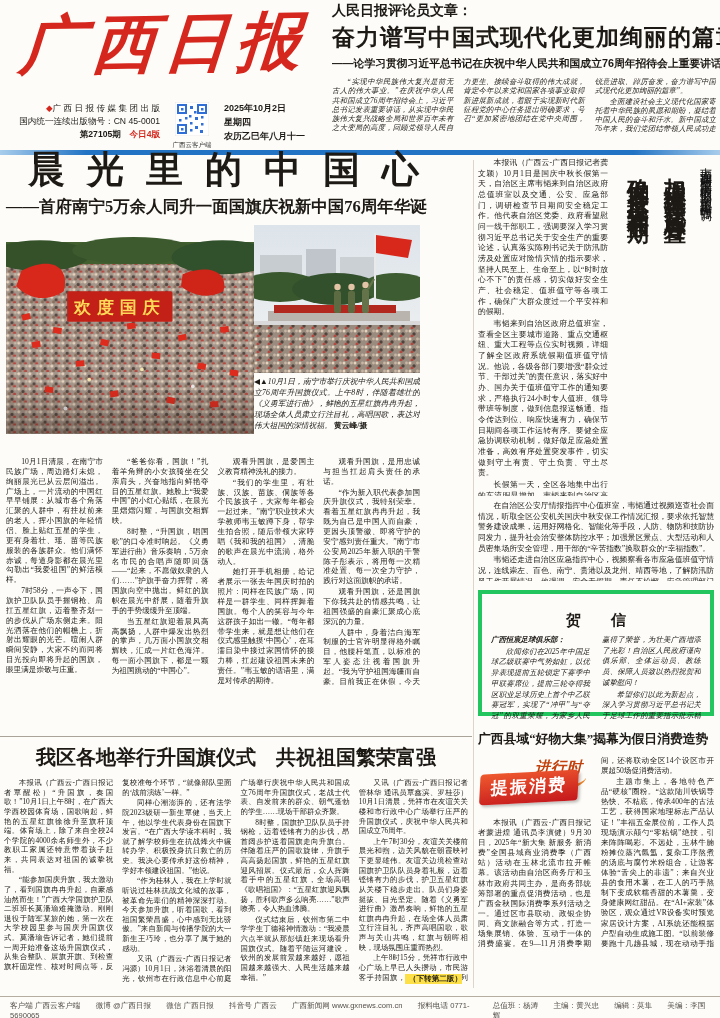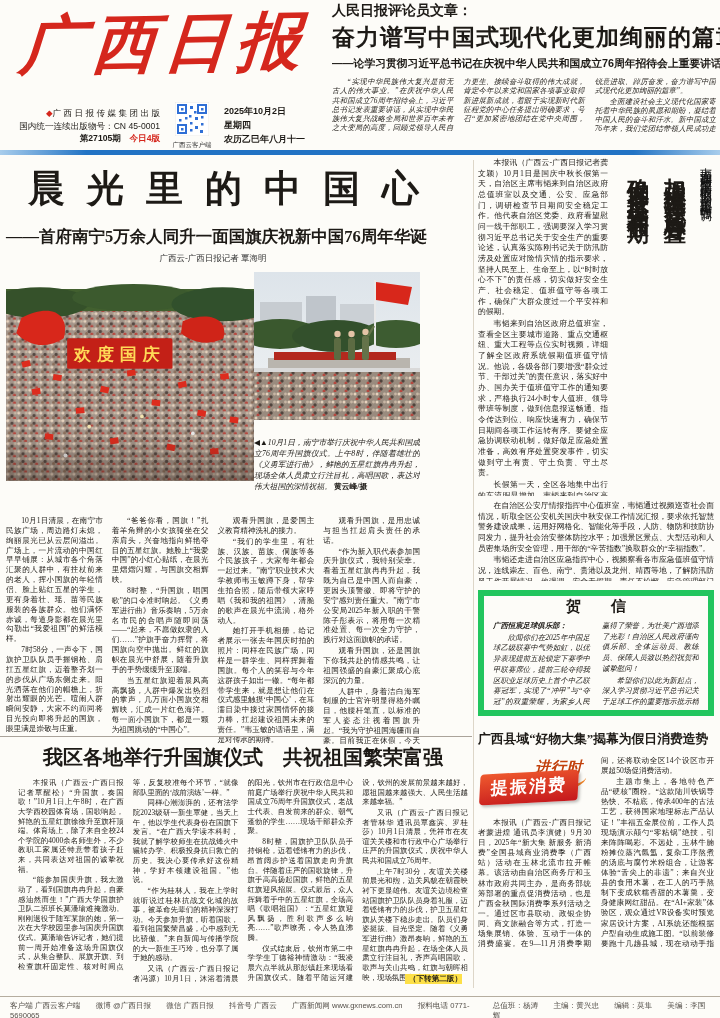--- a/index.html
+++ b/index.html
@@ -5,76 +5,76 @@
   html,body{margin:0;padding:0}
   body{width:720px;height:1018px;position:relative;background:#fdfcf8;color:#1d1a16;
        font-family:"Liberation Serif","DejaVu Serif",serif;overflow:hidden}
   p{margin:0 0 1px;text-indent:2em}
   .red{color:#d5271d}
   
   .header{position:absolute;left:0;top:0;width:720px;height:150px}
   .masthead{position:absolute;left:20px;top:0px;width:310px;height:96px;
             font-size:64px;font-weight:bold;font-style:italic;color:#d5271d;
             letter-spacing:8px;transform:skewX(-5deg) rotate(-1deg);white-space:nowrap}
-  .pubrow{position:absolute;left:10px;top:102px;width:330px;display:flex;gap:12px;align-items:center}
+  .pubrow{position:absolute;left:10px;top:102px;width:330px;display:flex;gap:12px;align-items:flex-start}
   .pubinfo{width:150px;text-align:right;font-size:8.6px;line-height:1.5;font-family:"Liberation Sans","DejaVu Sans",sans-serif}
   .qrblock{width:40px;text-align:center}
   .qrlabel{font-size:6.5px;margin-top:1px;color:#333}
   .dateblock{font-size:9px;font-weight:bold;line-height:1.55;font-family:"Liberation Sans","DejaVu Sans",sans-serif;white-space:nowrap}
   .toparticle{position:absolute;left:332px;top:2px;width:384px}
   .tk{font-size:14px;font-weight:bold;font-family:"Liberation Sans","DejaVu Sans",sans-serif}
   .th{font-size:23px;font-weight:900;font-family:"Liberation Sans","DejaVu Sans",sans-serif;
       letter-spacing:1px;margin-top:2px;white-space:nowrap}
   .ts{font-size:10.8px;font-weight:bold;font-family:"Liberation Sans","DejaVu Sans",sans-serif;margin-top:4px;white-space:nowrap}
   .tcols{margin-top:6px;columns:3;column-gap:10px;height:58px;overflow:hidden;
          font-size:7.4px;line-height:1.25;text-align:justify;font-style:italic;color:#2a2622}
   .bluebar{position:absolute;left:0;top:150px;width:720px;height:5px;
            background:linear-gradient(90deg,#a8cdec,#2273c4 12%,#2273c4 88%,#a8cdec)}
   
-  .mainleft{position:absolute;left:0;top:160px;width:424px;height:576px;padding:4px 4px 0 6px;box-sizing:border-box}
+  .mainleft{position:absolute;left:0;top:141px;width:424px;height:576px;padding:4px 4px 0 6px;box-sizing:border-box}
   .mh1{font-size:37px;font-weight:bold;font-family:"Liberation Sans","DejaVu Sans",sans-serif;
        text-align:center;letter-spacing:22px;text-indent:22px;white-space:nowrap}
-  .msub{font-size:16.5px;font-weight:bold;text-align:right;margin-top:12px;white-space:nowrap}
+  .msub{font-size:16.5px;font-weight:bold;text-align:right;margin-top:1px;white-space:nowrap}
   .mby{font-size:8.5px;text-align:center;margin-top:5px;color:#333}
   .photos{display:flex;margin-top:7px}
   .photoR{width:166px}
-  .caption{margin-top:14px;font-size:7.8px;line-height:1.4;text-align:justify;font-style:italic;height:72px;overflow:hidden}
+  .caption{margin-top:0;font-size:7.8px;line-height:1.4;text-align:justify;font-style:italic;height:72px;overflow:hidden}
   .credit{font-weight:bold;font-style:normal}
   .mbody{margin-top:6px;columns:4;column-gap:9px;height:238px;overflow:hidden;
          font-size:7.6px;line-height:1.3;text-align:justify}
   
   .rightcol{position:absolute;left:478px;top:158px;width:236px;height:834px}
   .vrule{position:absolute;left:473px;top:160px;width:1px;height:828px;background:#ddd6c8}
   .weitao-row{display:flex;gap:15px;height:338px}
   .weitao-narrow{width:146px;height:338px;overflow:hidden;font-size:7.8px;line-height:1.37;text-align:justify}
   .vheads{display:flex;gap:7px;height:338px;margin-left:auto}
   .vcol{writing-mode:vertical-rl}
   .vbig{font-size:22px;font-weight:bold;letter-spacing:4px;padding-top:2px}
   .vkicker{font-size:12px;letter-spacing:2px;color:#111}
   .weitao-cont{margin-top:5px;height:80px;overflow:hidden;font-size:7.8px;line-height:1.37;text-align:justify}
-  .hexin{margin-top:9px;border:6px solid #22c55e;padding:0 9px 6px;height:126px;box-sizing:border-box}
+  .hexin{margin-top:9px;border:4px solid #22c55e;padding:16px 9px 6px;height:126px;box-sizing:border-box}
   .hexin-title{font-size:15px;font-weight:bold;text-align:center;letter-spacing:0;margin:1px 0 5px}
   .hexin-content{columns:2;column-gap:12px;height:94px;overflow:hidden;
                  font-size:7.4px;line-height:1.45;font-style:italic;text-align:justify}
   .hexin-content .salut{text-indent:0;font-weight:bold}
   .cons-h{margin-top:15px;font-size:12.8px;font-weight:bold;text-align:left;white-space:nowrap}
   .cons-body{margin-top:8px;columns:2;column-gap:10px;height:198px;overflow:hidden;
              font-size:7.6px;line-height:1.33;text-align:justify}
   .promo{position:relative;height:54px;margin:2px 0 6px;break-inside:avoid}
   .promo-main{position:absolute;left:2px;top:14px;background:linear-gradient(175deg,#ef5a2e,#c4161c);
               color:#fff;font-weight:bold;font-size:17px;padding:4px 11px;transform:skewX(-6deg) rotate(-3deg);
               border-radius:4px;letter-spacing:2px;font-family:"Liberation Sans","DejaVu Sans",sans-serif;
               box-shadow:2px 2px 3px rgba(0,0,0,.25)}
   .promo-sub{position:absolute;right:8px;top:0;color:#c2410c;font-weight:bold;font-style:italic;
              font-size:15px;letter-spacing:1px;text-shadow:1px 1px 0 #fff}
   .promo-swoosh{position:absolute;right:4px;top:18px;width:56px;height:13px;
                 border-bottom:4px solid #f0862c;border-radius:0 0 100% 40%;transform:rotate(-8deg)}
   
   .bottomleft{position:absolute;left:0;top:736px;width:472px;height:256px;
-              border-top:1px solid #aaa39a;padding:7px 4px 0 18px;box-sizing:border-box}
+              border-top:1px solid #aaa39a;padding:7px 4px 0 4px;box-sizing:border-box}
   .flag-h{font-size:20px;font-weight:bold;text-align:center;white-space:nowrap}
   .flag-body{margin-top:7px;columns:4;column-gap:9px;height:208px;overflow:hidden;
              font-size:7.4px;line-height:1.3;text-align:justify;position:relative}
   .jump{position:absolute;right:6px;bottom:2px;background:#fde047;font-size:7.6px;font-weight:bold;padding-left:4px}
   
   .footer{position:absolute;left:0;top:996px;width:720px;border-top:1px solid #b5ad9f;padding:4px 10px 0;
           box-sizing:border-box;display:flex;justify-content:space-between;
           font-size:7.6px;color:#55504a;font-family:"Liberation Sans","DejaVu Sans",sans-serif}
 </style>
 </head>
@@ -130,21 +130,20 @@
         <p>“实现中华民族伟大复兴是前无古人的伟大事业。”在庆祝中华人民共和国成立76周年招待会上，习近平总书记发表重要讲话，从实现中华民族伟大复兴战略全局和世界百年未有之大变局的高度，回顾党领导人民自力更生、接续奋斗取得的伟大成就，肯定今年以来党和国家各项事业取得新进展新成就，着眼于实现新时代新征程党的中心任务提出明确要求，号召“更加紧密地团结在党中央周围，锐意进取、踔厉奋发，奋力谱写中国式现代化更加绚丽的篇章”。</p>
         <p>全面建设社会主义现代化国家寄托着中华民族的夙愿和期盼，凝结着中国人民的奋斗和汗水。新中国成立76年来，我们党团结带领人民成功走出了中国式现代化道路，中华民族迎来了从站起来、富起来到强起来的伟大飞跃。</p>
       </div>
   </div>
 </div>
 <div class="bluebar"></div>
 
 <div class="mainleft">
   <div class="mh1">晨光里的中国心</div>
   <div class="msub">——首府南宁5万余人同升一面国旗庆祝新中国76周年华诞</div>
-  <div class="mby">广西云-广西日报记者 覃海明</div>
   <div class="photos">
     <svg width="292" height="226" viewBox="0 0 292 226">
       <defs>
         <pattern id="crowdp1" width="13" height="9" patternUnits="userSpaceOnUse">
           <circle cx="2" cy="2" r="1.8" fill="#e6d2bd"></circle>
             <circle cx="7" cy="5" r="2" fill="#544741"></circle>
           <circle cx="11" cy="2" r="1.7" fill="#c7b6a4"></circle>
             <circle cx="4" cy="7.5" r="1.8" fill="#8a6f5c"></circle>
           <circle cx="10" cy="8" r="1.9" fill="#b5483f"></circle>
         </pattern>

